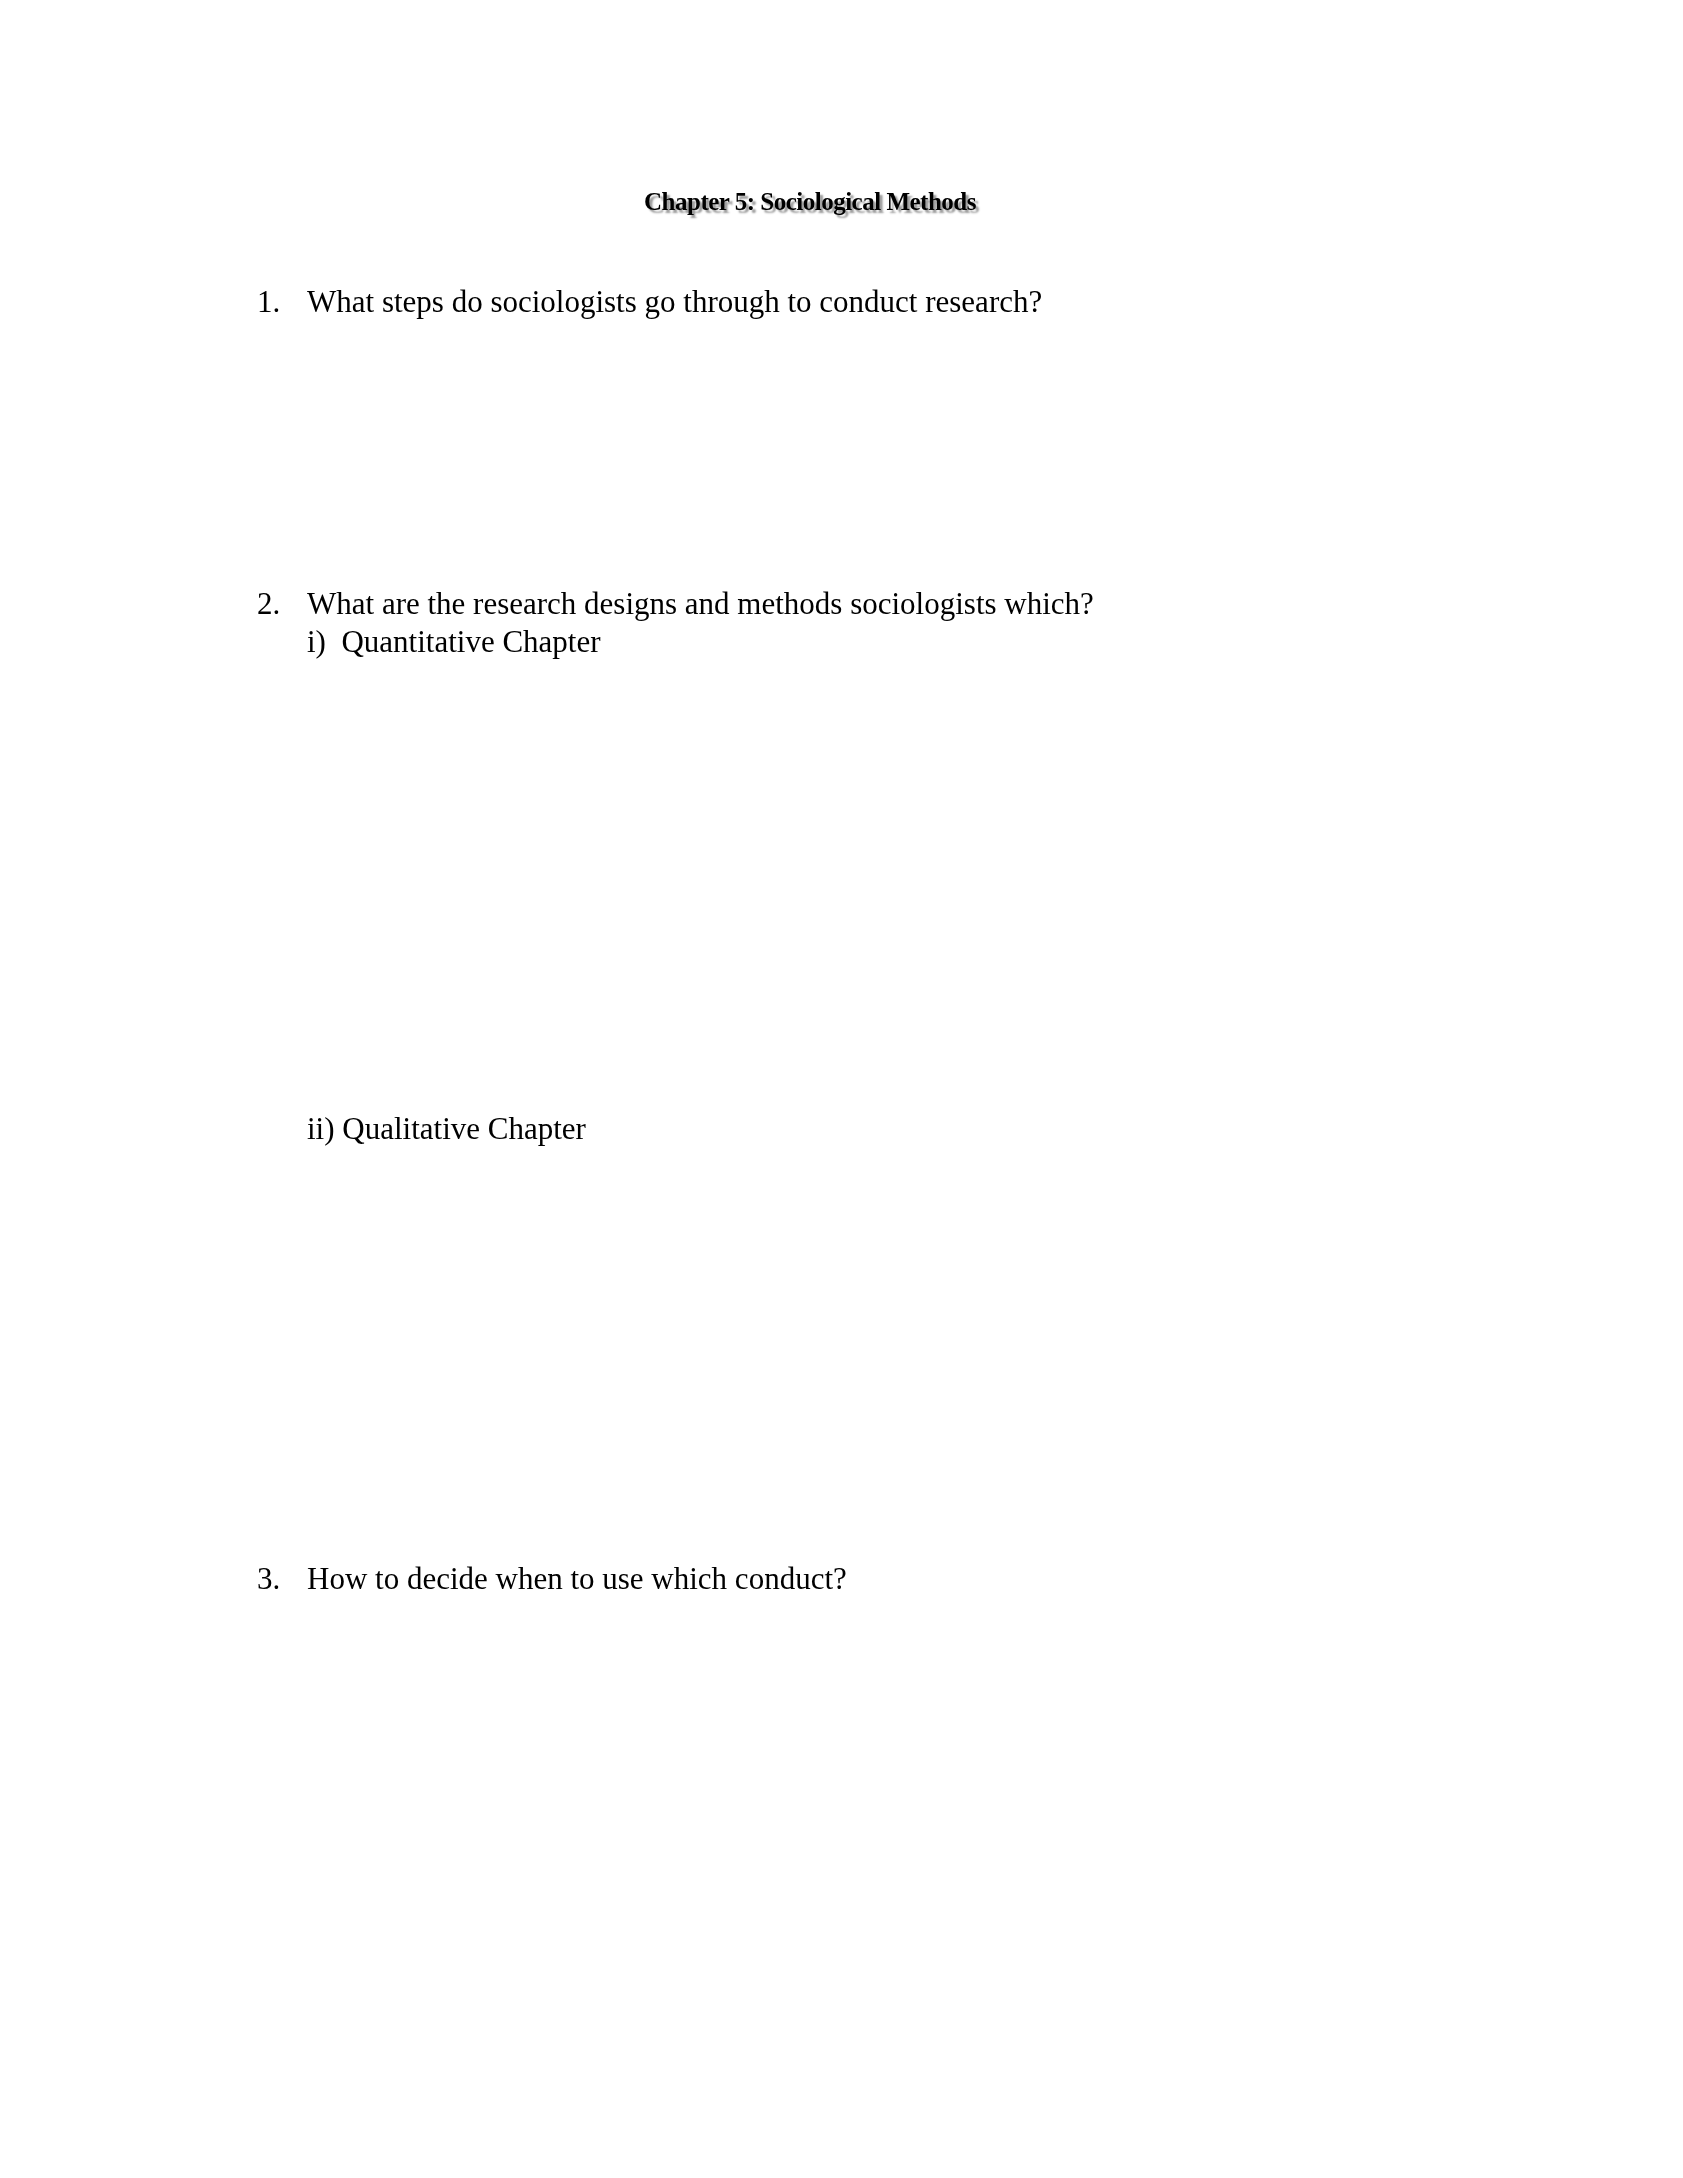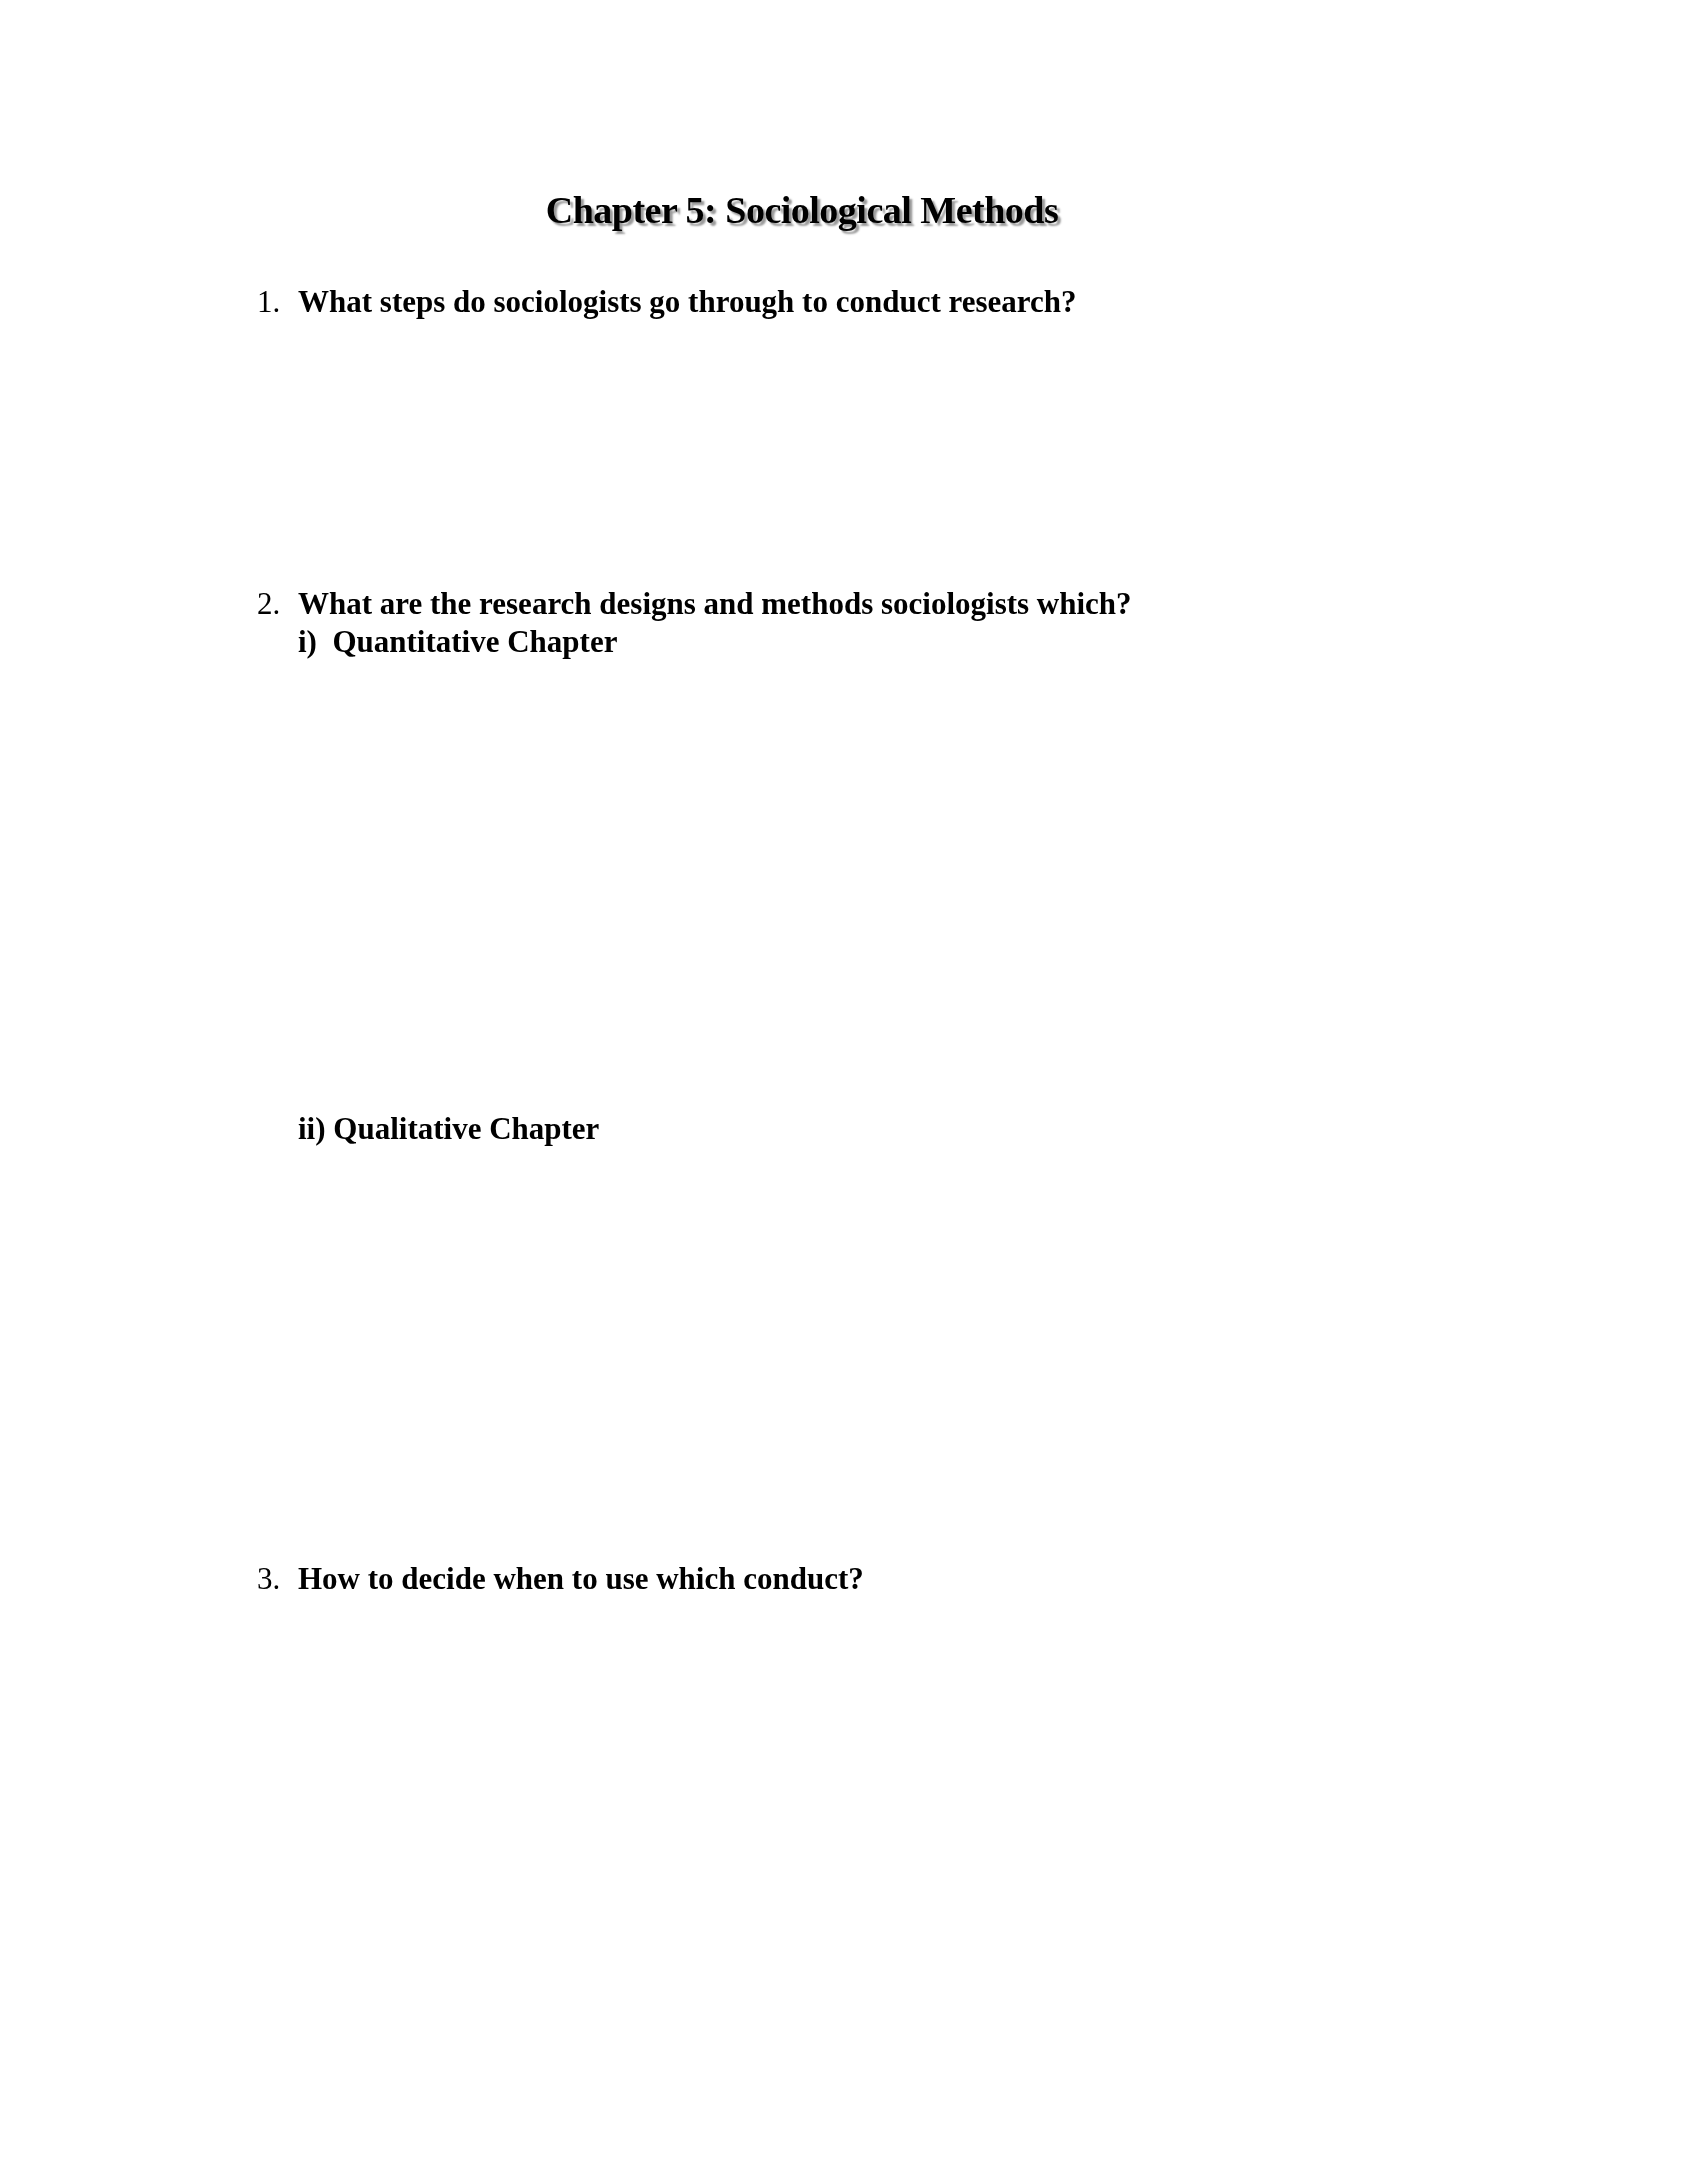--- a/index.html
+++ b/index.html
@@ -1,23 +1,23 @@
 <!DOCTYPE html>
 <html><head>
 <meta charset="utf-8">
 <style>
   html, body { margin: 0; padding: 0; background: #fff; }
   body { width: 1683px; height: 2178px; position: relative; overflow: hidden;
          font-family: "Liberation Serif", "DejaVu Serif", serif; color: #000; }
-  .title { position: absolute; left: 0; width: 1604px; top: 188px; text-align: center;
-           font-size: 38px; font-weight: bold; letter-spacing: -0.5px;
+  .title { position: absolute; left: 8px; width: 1604px; top: 188px; text-align: center;
+           font-size: 25px; font-weight: bold; letter-spacing: -0.5px;
            text-shadow: 3px 3px 2px #9a9a9a; }
   .q { position: absolute; font-size: 31px; line-height: 36px; white-space: nowrap; }
   .num { position: absolute; left: 257px; }
-  .txt { position: absolute; left: 298px; font-weight: bold; }
+  .txt { position: absolute; left: 307px; }
 </style>
 </head>
 <body>
 
 <div>
   <div class="title">Chapter 5: Sociological Methods</div>
 
   <div>
     <span class="q num" style="top:284px">1.</span>
     <span class="q txt" style="top:284px">What steps do sociologists go through to conduct research?</span>

